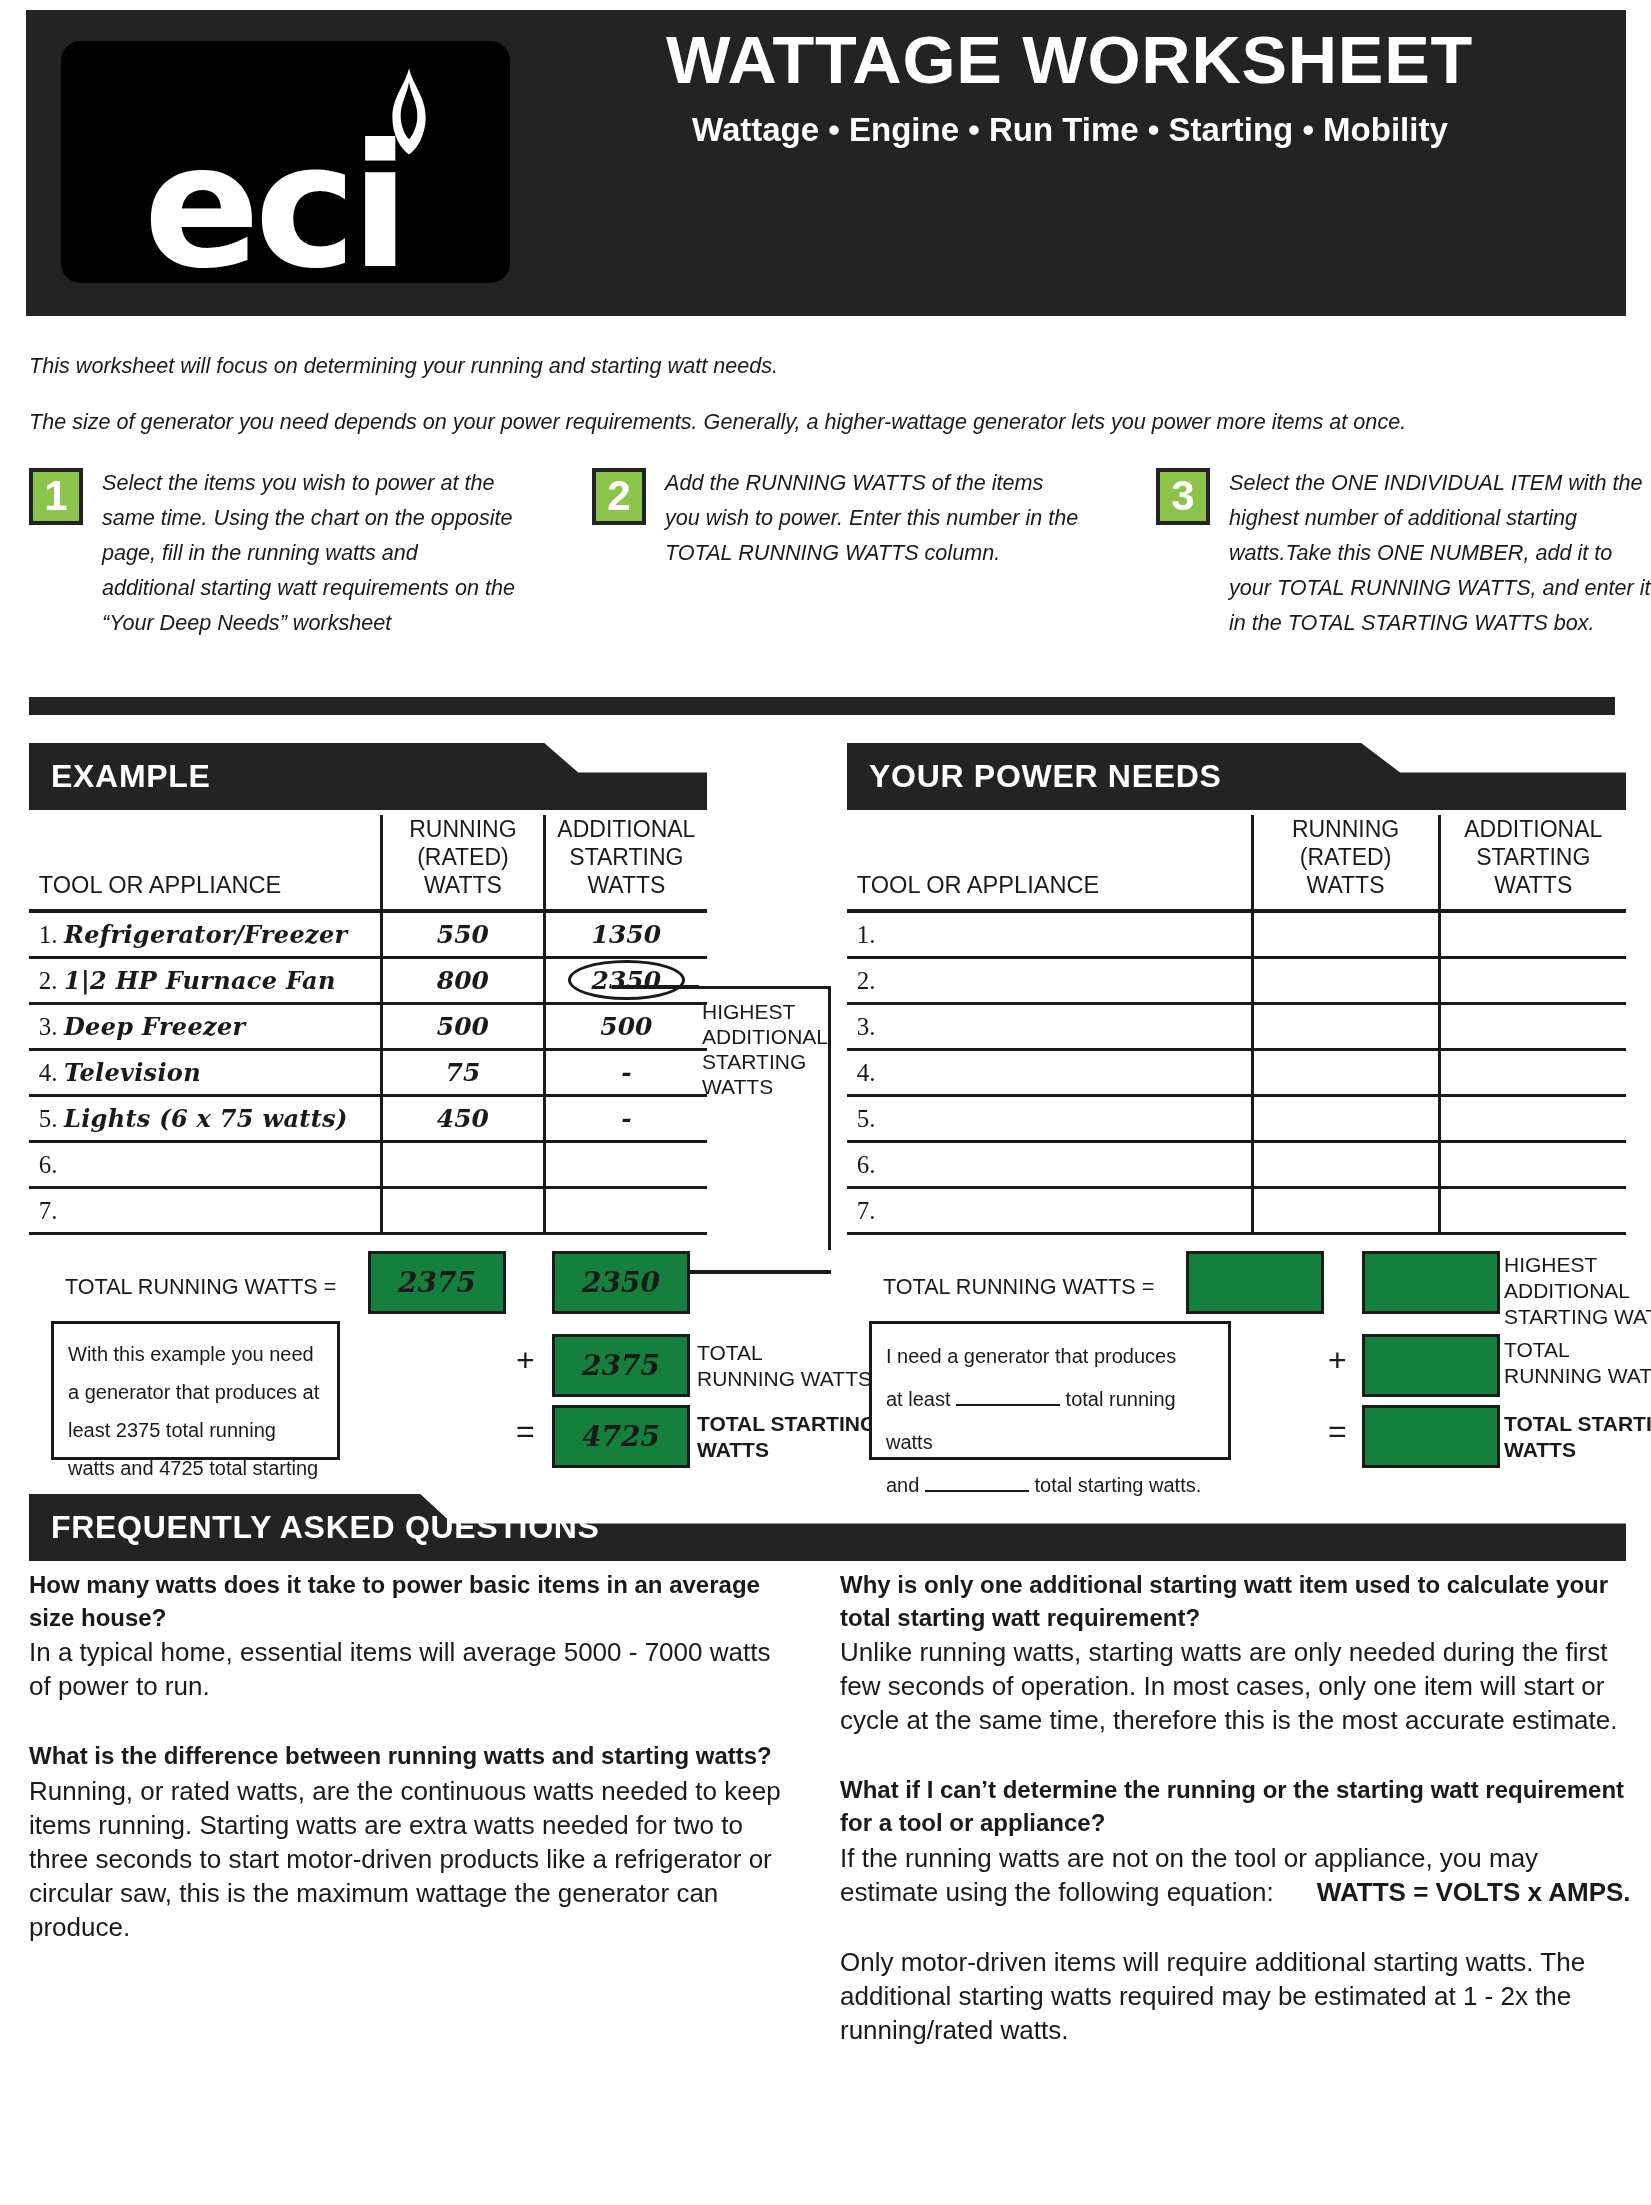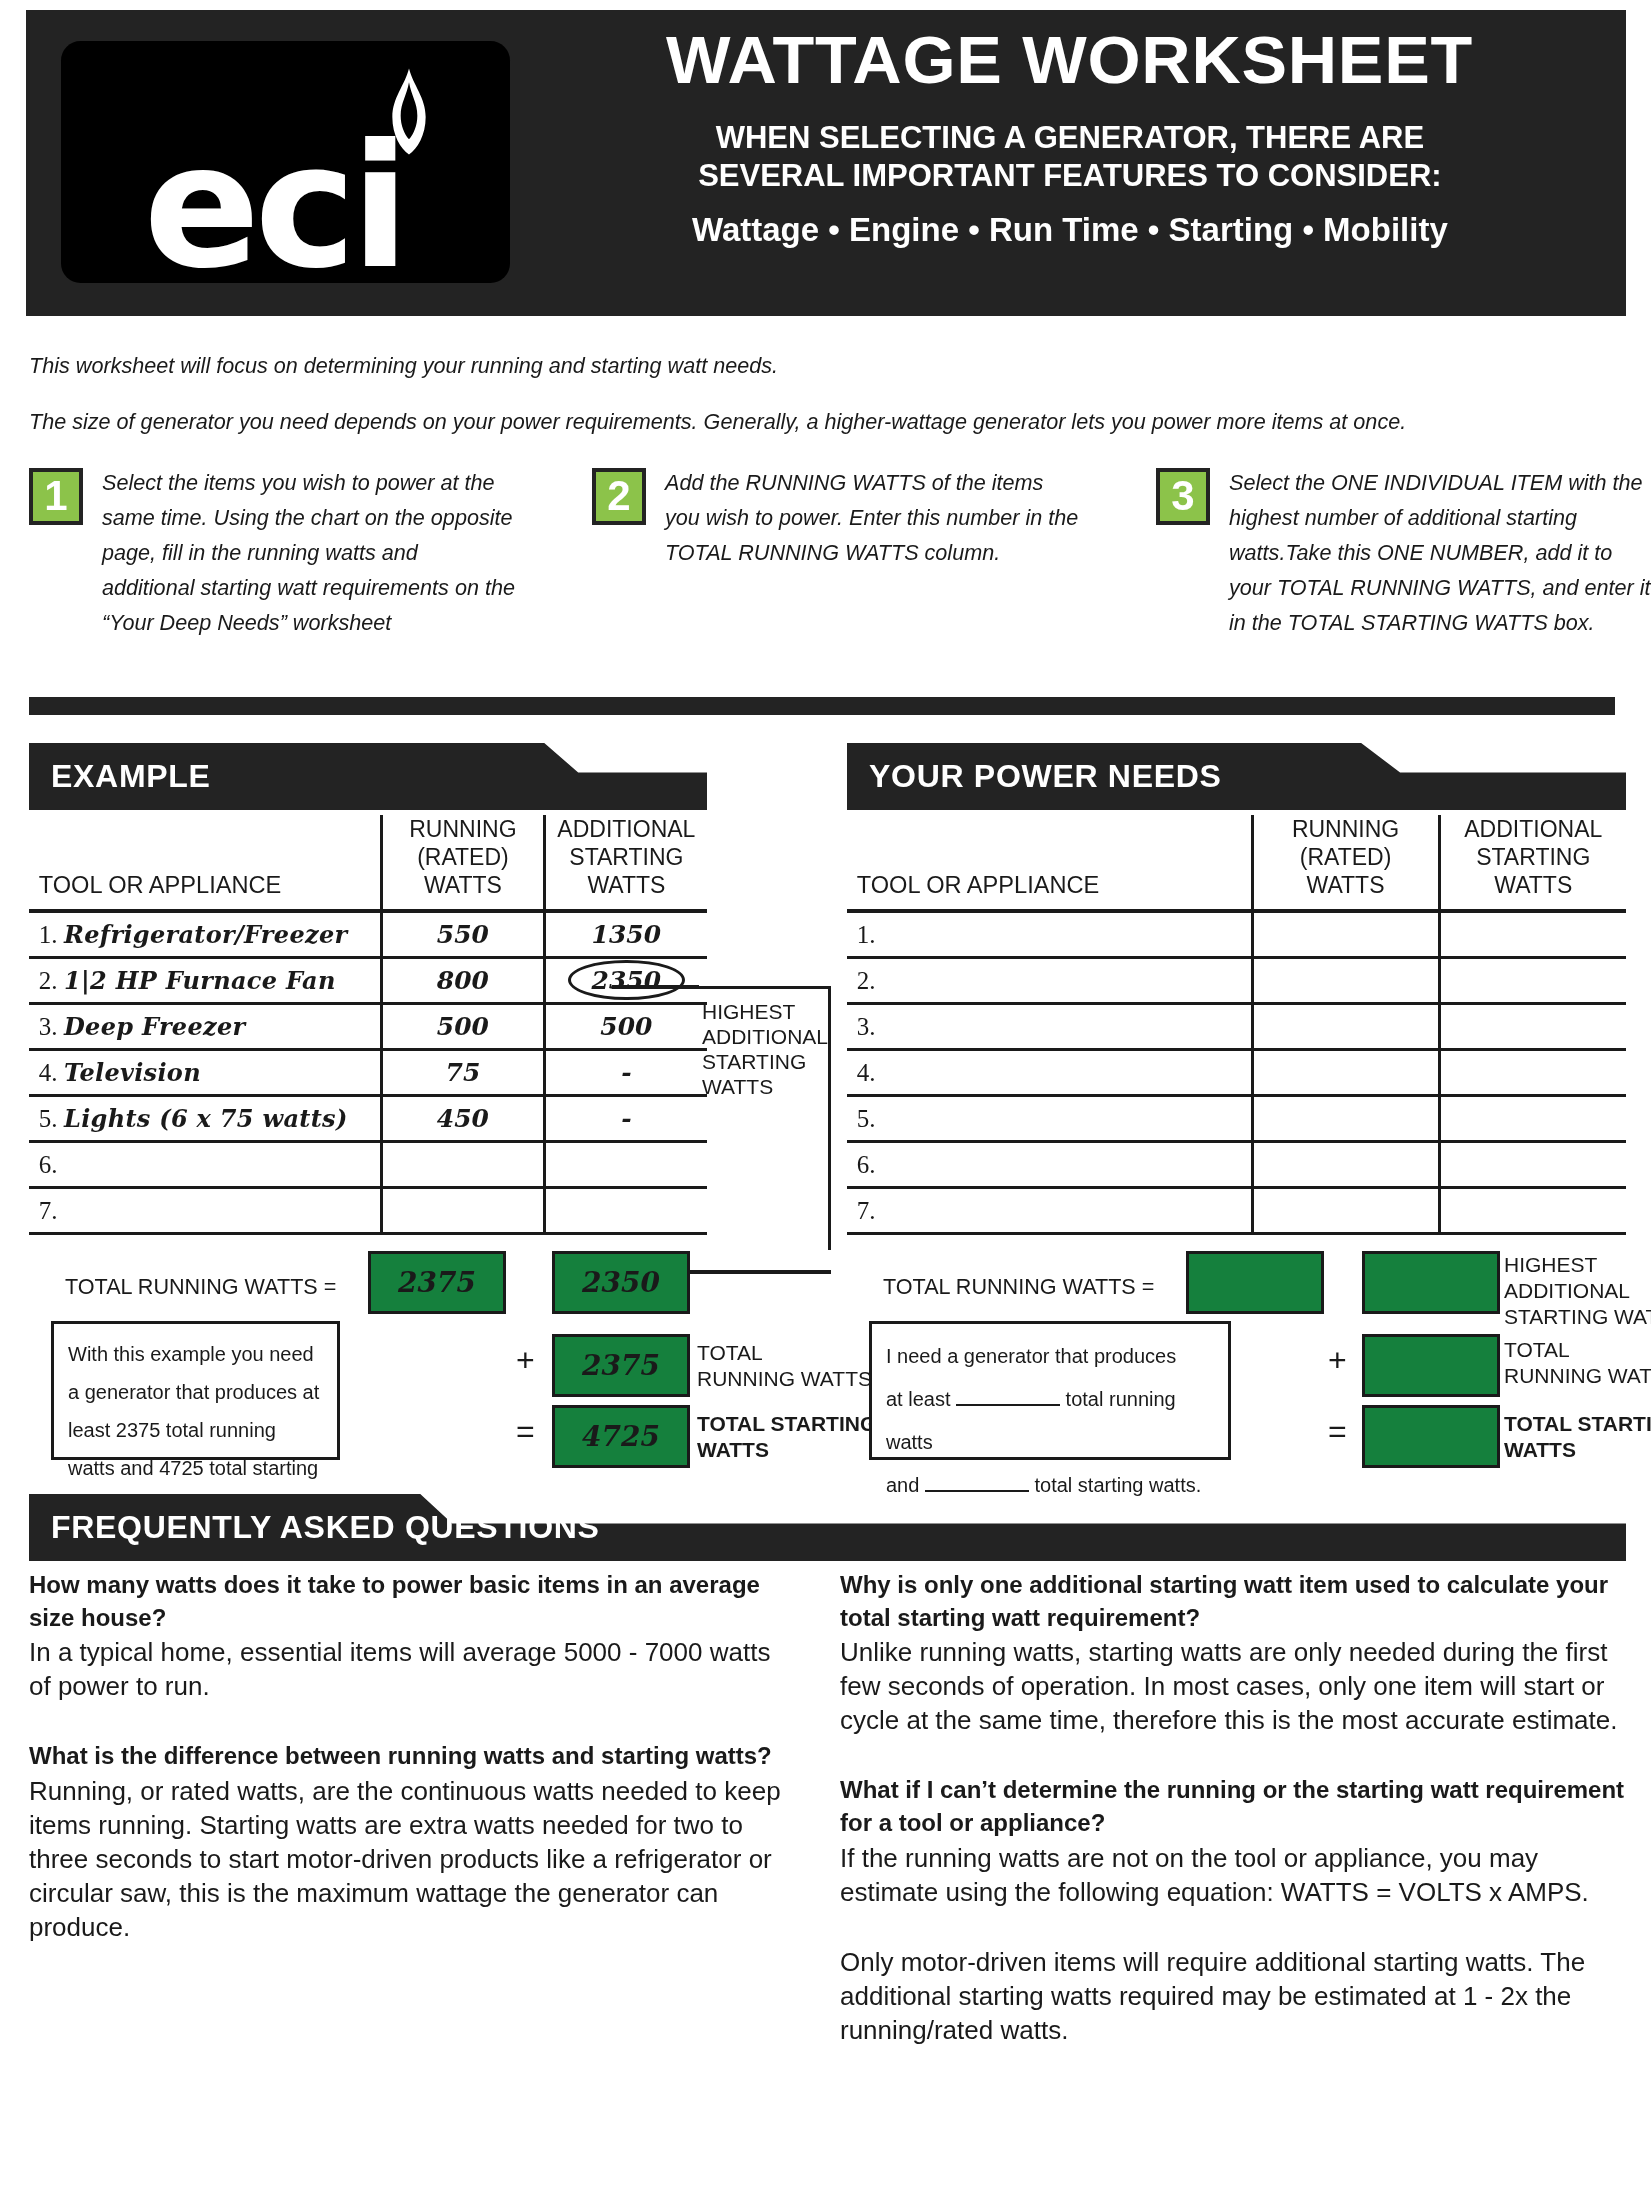--- a/index.html
+++ b/index.html
@@ -210,44 +210,40 @@
 
   .faq-col{position:absolute;top:1568px;}
   .faq-left{left:29px;width:758px;}
   .faq-right{left:840px;width:793px;}
   .faq-q{
     font-weight:bold;font-size:24px;line-height:33px;margin-bottom:1.4px;color:#1a1a1a;
   }
   .faq-a{
     font-size:26px;line-height:34px;color:#1a1a1a;margin-bottom:36px;
   }
-  .faq-a b{font-weight:normal;}
+  .faq-a b{font-weight:bold;margin-left:36px;}
 </style>
 </head>
 <body>
 
 <div class="page">
 
   <div class="header">
     <div class="logo-box">
       <div class="logo-text">
         <div class="logo-word">eci</div>
         <svg class="flame" viewBox="0 0 72 128">
           <path d="M36 2 C30 26 12 44 12 72 C12 98 24 118 36 126 C48 118 60 98 60 72 C60 44 42 26 36 2 Z
                    M36 22 C33 40 24 52 24 70 C24 84 29 96 36 104 C43 96 48 84 48 70 C48 52 39 40 36 22 Z" fill="#ffffff" fill-rule="evenodd"></path>
           <path d="M30 30 C22 46 16 56 17 70 C18 58 24 46 30 38 Z" fill="#ffffff"></path>
         </svg>
       </div>
     </div>
     <div class="header-right">
       <div class="h-title">WATTAGE WORKSHEET</div>
-      <div class="h-sub">
-        <div>WHEN SELECTING A GENERATOR, THERE ARE</div>
-        <div>SEVERAL IMPORTANT FEATURES TO CONSIDER:</div>
-      </div>
       <div class="h-feat">Wattage  •  Engine  •  Run Time  •  Starting  •  Mobility</div>
     </div>
   </div>
 
   <div class="intro intro1">This worksheet will focus on determining your running and starting watt needs.</div>
   <div class="intro intro2">The size of generator you need depends on your power requirements. Generally, a higher-wattage generator lets you power more items at once.</div>
 
   <div class="steps">
     <div class="step step1">
       <div class="step-badge">1</div>

